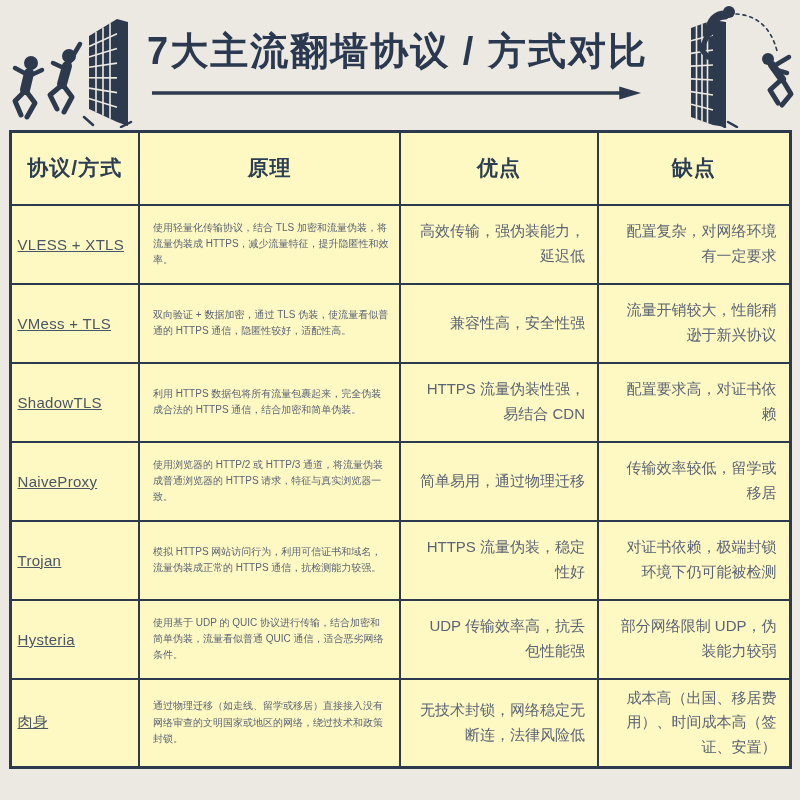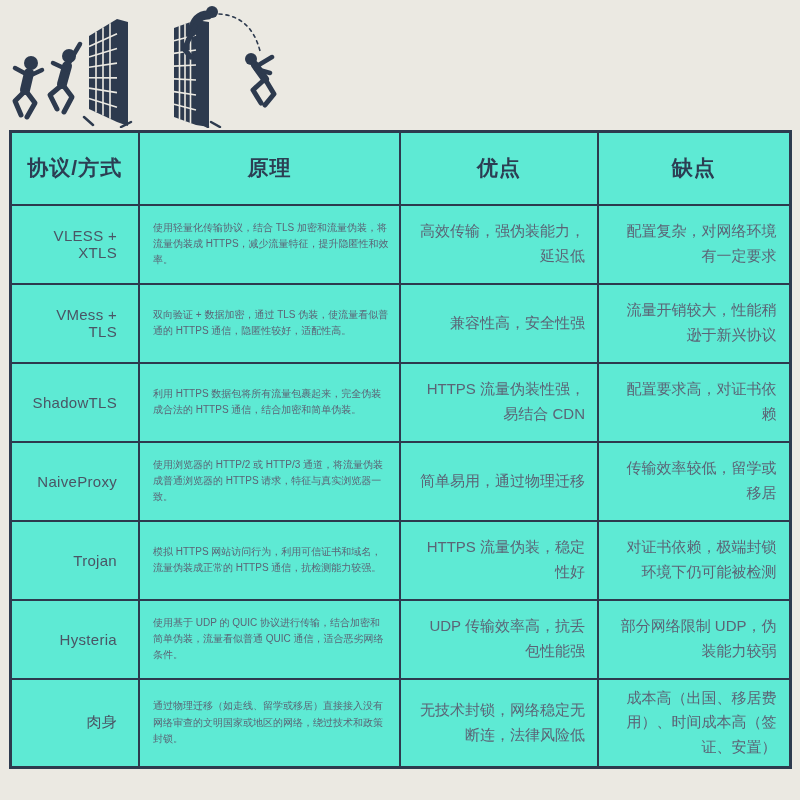--- a/index.html
+++ b/index.html
@@ -36,41 +36,42 @@
     white-space: nowrap;
   }
   .arrow-svg { margin-top: 13px; display: block; }
 
   table.cmp {
     width: 780px;
     margin: 0 auto;
     border-collapse: collapse;
     table-layout: fixed;
     border: 3px solid #2d3a4e;
-    background: #5eead4;
+    background: #fef9c3;
   }
   table.cmp th, table.cmp td {
     border: 2px solid #2d3a4e;
     vertical-align: middle;
   }
   thead tr { height: 73px; }
   tbody tr { height: 79px; }
   th.col-head {
     font-size: 21px;
     font-weight: 600;
     letter-spacing: 1px;
     color: #2c3e53;
     text-align: center;
   }
   td.c-name {
-    text-align: right;
+    text-align: left;
     font-size: 15px;
     color: #4a5565;
     letter-spacing: 0.3px;
-    padding: 2px 21px;
+    padding: 2px 6px;
+    text-decoration: underline;
   }
   td.c-prin {
     font-size: 10px;
     line-height: 1.62;
     color: #5b6476;
     text-align: left;
     padding: 6px 10px 6px 13px;
   }
   td.c-pros, td.c-cons {
     font-size: 15px;
@@ -106,20 +107,27 @@
       </g>
       <g>
         <circle class="ink" cx="65" cy="50" r="7"></circle>
         <path class="limb" stroke-width="4.5" d="M63,60 L76,38"></path>
         <path class="limb" stroke-width="10" d="M63,60 L58,78"></path>
         <path class="limb" stroke-width="4.5" d="M62,63 L49,57"></path>
         <path class="limb" stroke-width="5" d="M58,79 L46,89 L53,103 M59,79 L68,91 L60,106"></path>
       </g>
     </svg>
 
+    <div class="title-block">
+      <h1 class="page-title">7大主流翻墙协议 / 方式对比</h1>
+      <svg class="arrow-svg" width="495" height="16" viewBox="0 0 500 16">
+        <line x1="2" y1="8" x2="476" y2="8" stroke="#2d3a4e" stroke-width="3.6"></line>
+        <polygon fill="#2d3a4e" points="474,1.5 496,8 474,14.5"></polygon>
+      </svg>
+    </div>
 
     <svg class="illus-right" viewBox="0 0 140 126">
       <g>
         <polygon class="ink" points="35,26 57,18 57,123 35,115"></polygon>
         <polygon class="ink" points="57,18 70,20 70,125 57,123"></polygon>
         <path class="mortar" d="M40.5,24 L40.5,117 M46,22 L46,119 M51.5,20 L51.5,121"></path>
         <path class="mortar" d="M35,38.7 L57,33 M35,51.4 L57,48 M35,64.1 L57,63 M35,76.9 L57,78 M35,89.6 L57,93 M35,102.3 L57,108"></path>
         <path class="limb" stroke-width="2.5" d="M72,120 l9,5 M62,121 l7,4"></path>
       </g>
       <g>

